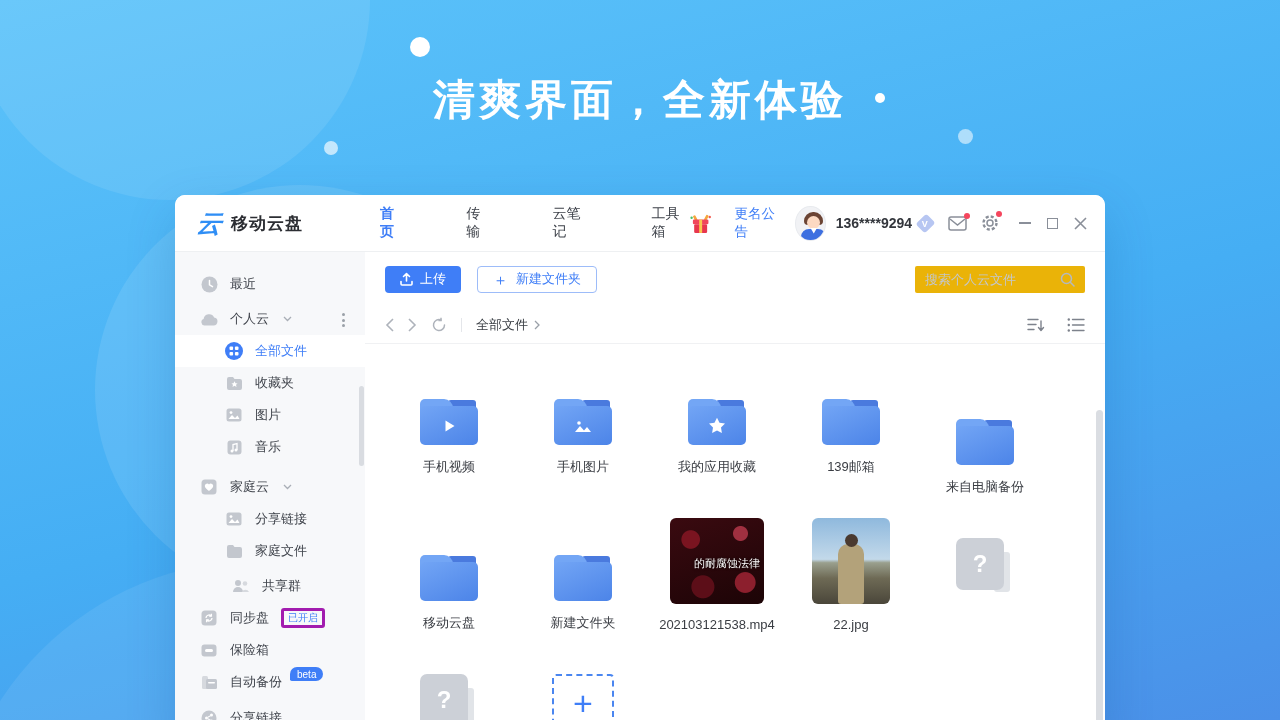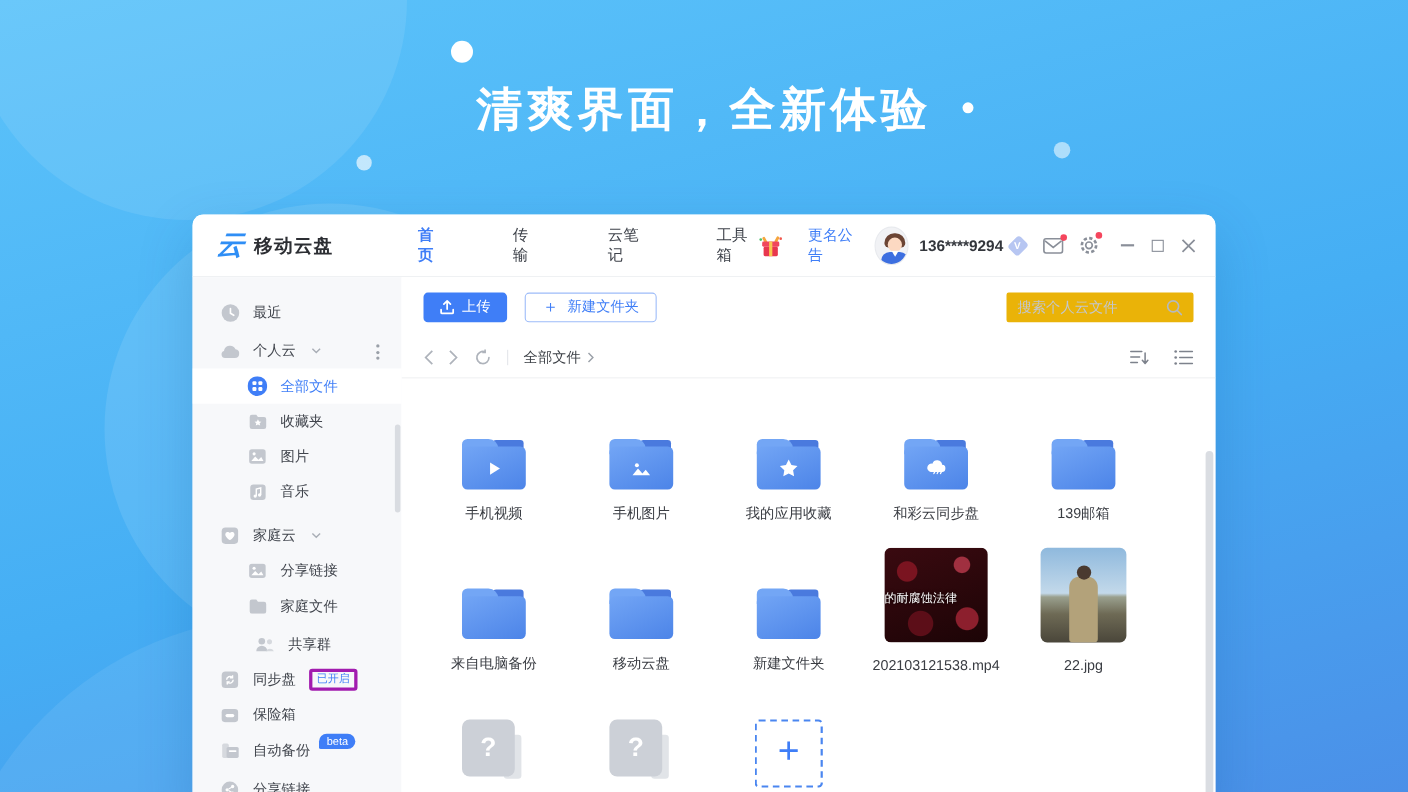--- a/index.html
+++ b/index.html
@@ -97,21 +97,21 @@
   .folder .back { position:absolute; top:1px; right:2px; width:28px; height:13px; background:#4a7ade; border-radius:3px; }
   .folder .tab { position:absolute; left:0; top:0; width:33px; height:14px; background:#73a6f5; border-radius:5px 9px 0 0; }
   .folder .front { position:absolute; left:0; bottom:0; width:100%; height:39px; background:linear-gradient(155deg,#72a5f5,#4c84e8); border-radius:5px; display:flex; align-items:center; justify-content:center; }
   
   .thumb-video { width:94px; height:86px; border-radius:6px; position:relative; overflow:hidden;
     background:radial-gradient(circle at 22% 25%, #7a1420 0 9%, transparent 10%),
                radial-gradient(circle at 75% 18%, #a03040 0 7%, transparent 8%),
                radial-gradient(circle at 80% 75%, #8c1f2d 0 10%, transparent 11%),
                radial-gradient(circle at 35% 80%, #5c0e18 0 12%, transparent 13%),
                linear-gradient(160deg,#3a0a10,#1c0406); }
-  .thumb-video .vtext { position:absolute; left:0; right:16px; top:38px; text-align:left; color:#fff; font-size:11px; white-space:nowrap; text-shadow:0 0 3px #000; }
+  .thumb-video .vtext { position:absolute; left:0; right:4px; top:38px; text-align:right; color:#fff; font-size:11px; white-space:nowrap; text-shadow:0 0 3px #000; }
   .thumb-img { width:78px; height:86px; border-radius:6px; position:relative; overflow:hidden;
     background:linear-gradient(#8fb9dd 0%,#c3d9ea 48%,#9aa08e 52%,#6e6a55 70%,#4a463a 100%); }
   .thumb-img .person { position:absolute; left:26px; top:26px; width:26px; height:60px; background:#b3a27a; border-radius:10px 10px 3px 3px; }
   .thumb-img .head { position:absolute; left:33px; top:16px; width:13px; height:13px; border-radius:50%; background:#4a3a30; }
   
   .ph { position:relative; width:58px; height:54px; }
   .ph .sheet { position:absolute; right:4px; bottom:0; width:16px; height:40px; background:#e1e4e8; border-radius:3px; }
   .ph .box { position:absolute; left:0; top:0; width:48px; height:52px; background:#ccd0d7; border-radius:7px; display:flex; align-items:center; justify-content:center; color:#fff; font-size:24px; font-weight:700; }
   .add-box { width:62px; height:62px; border:2px dashed #4a86f0; border-radius:4px; display:flex; align-items:center; justify-content:center; cursor:pointer; }
   .add-box span { color:#3f7ef7; font-size:34px; font-weight:200; line-height:1; margin-top:-4px; }
@@ -447,33 +447,20 @@
                   <path d="M9 0.8l2.5 5 5.5.8-4 3.9.9 5.5L9 13.4 4.1 16l.9-5.5-4-3.9 5.5-.8z" fill="#fff"></path>
                 </svg>
           </div>
             </div>
           <div class="f-label">我的应用收藏</div>
         </div>
         <div class="cell r1">
           <div class="folder">
               <div class="back"></div>
               <div class="tab"></div>
-              <div class="front">
-            <svg width="20" height="15" viewBox="0 0 20 15">
-                  <path d="M5 11h10a3.2 3.2 0 0 0 .5-6.4A4.6 4.6 0 0 0 6.6 3.5 2.9 2.9 0 0 0 5 11z" fill="#fff"></path>
-                  <path d="M8 12.5l1-2M11 12.5l1-2M14 12.5l1-2" stroke="#fff" stroke-width="1.2" stroke-linecap="round"></path>
-                </svg>
-          </div>
-            </div>
-          <div class="f-label">和彩云同步盘</div>
-        </div>
-        <div class="cell r1">
-          <div class="folder">
-              <div class="back"></div>
-              <div class="tab"></div>
               <div class="front"></div>
             </div>
           <div class="f-label">139邮箱</div>
         </div>
 
         <div class="cell r2">
           <div class="folder">
               <div class="back"></div>
               <div class="tab"></div>
               <div class="front"></div>

